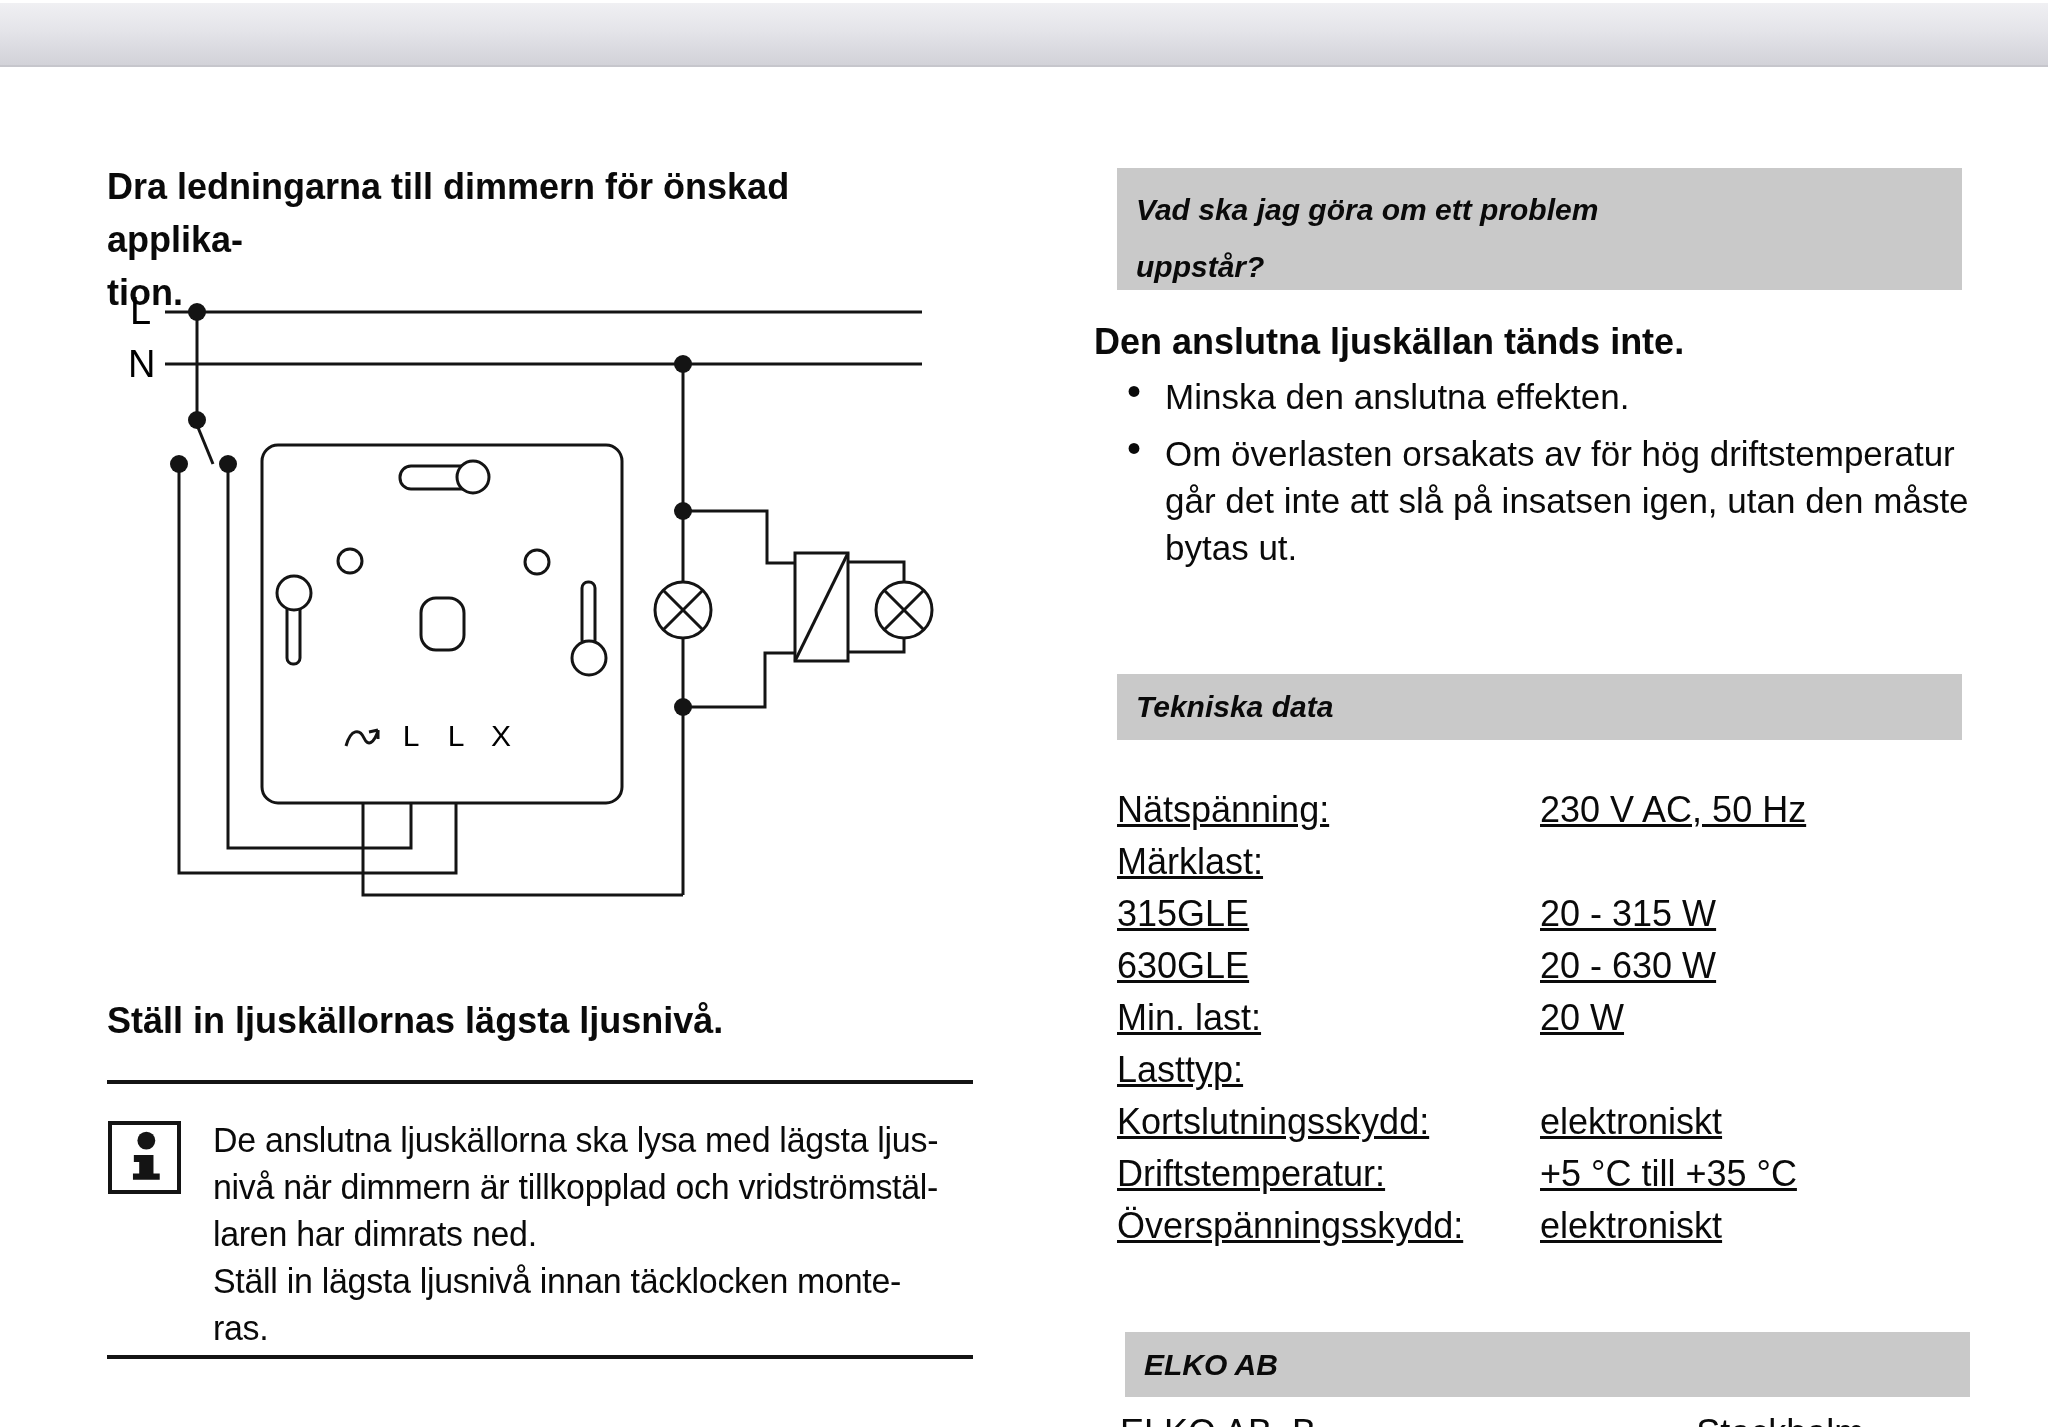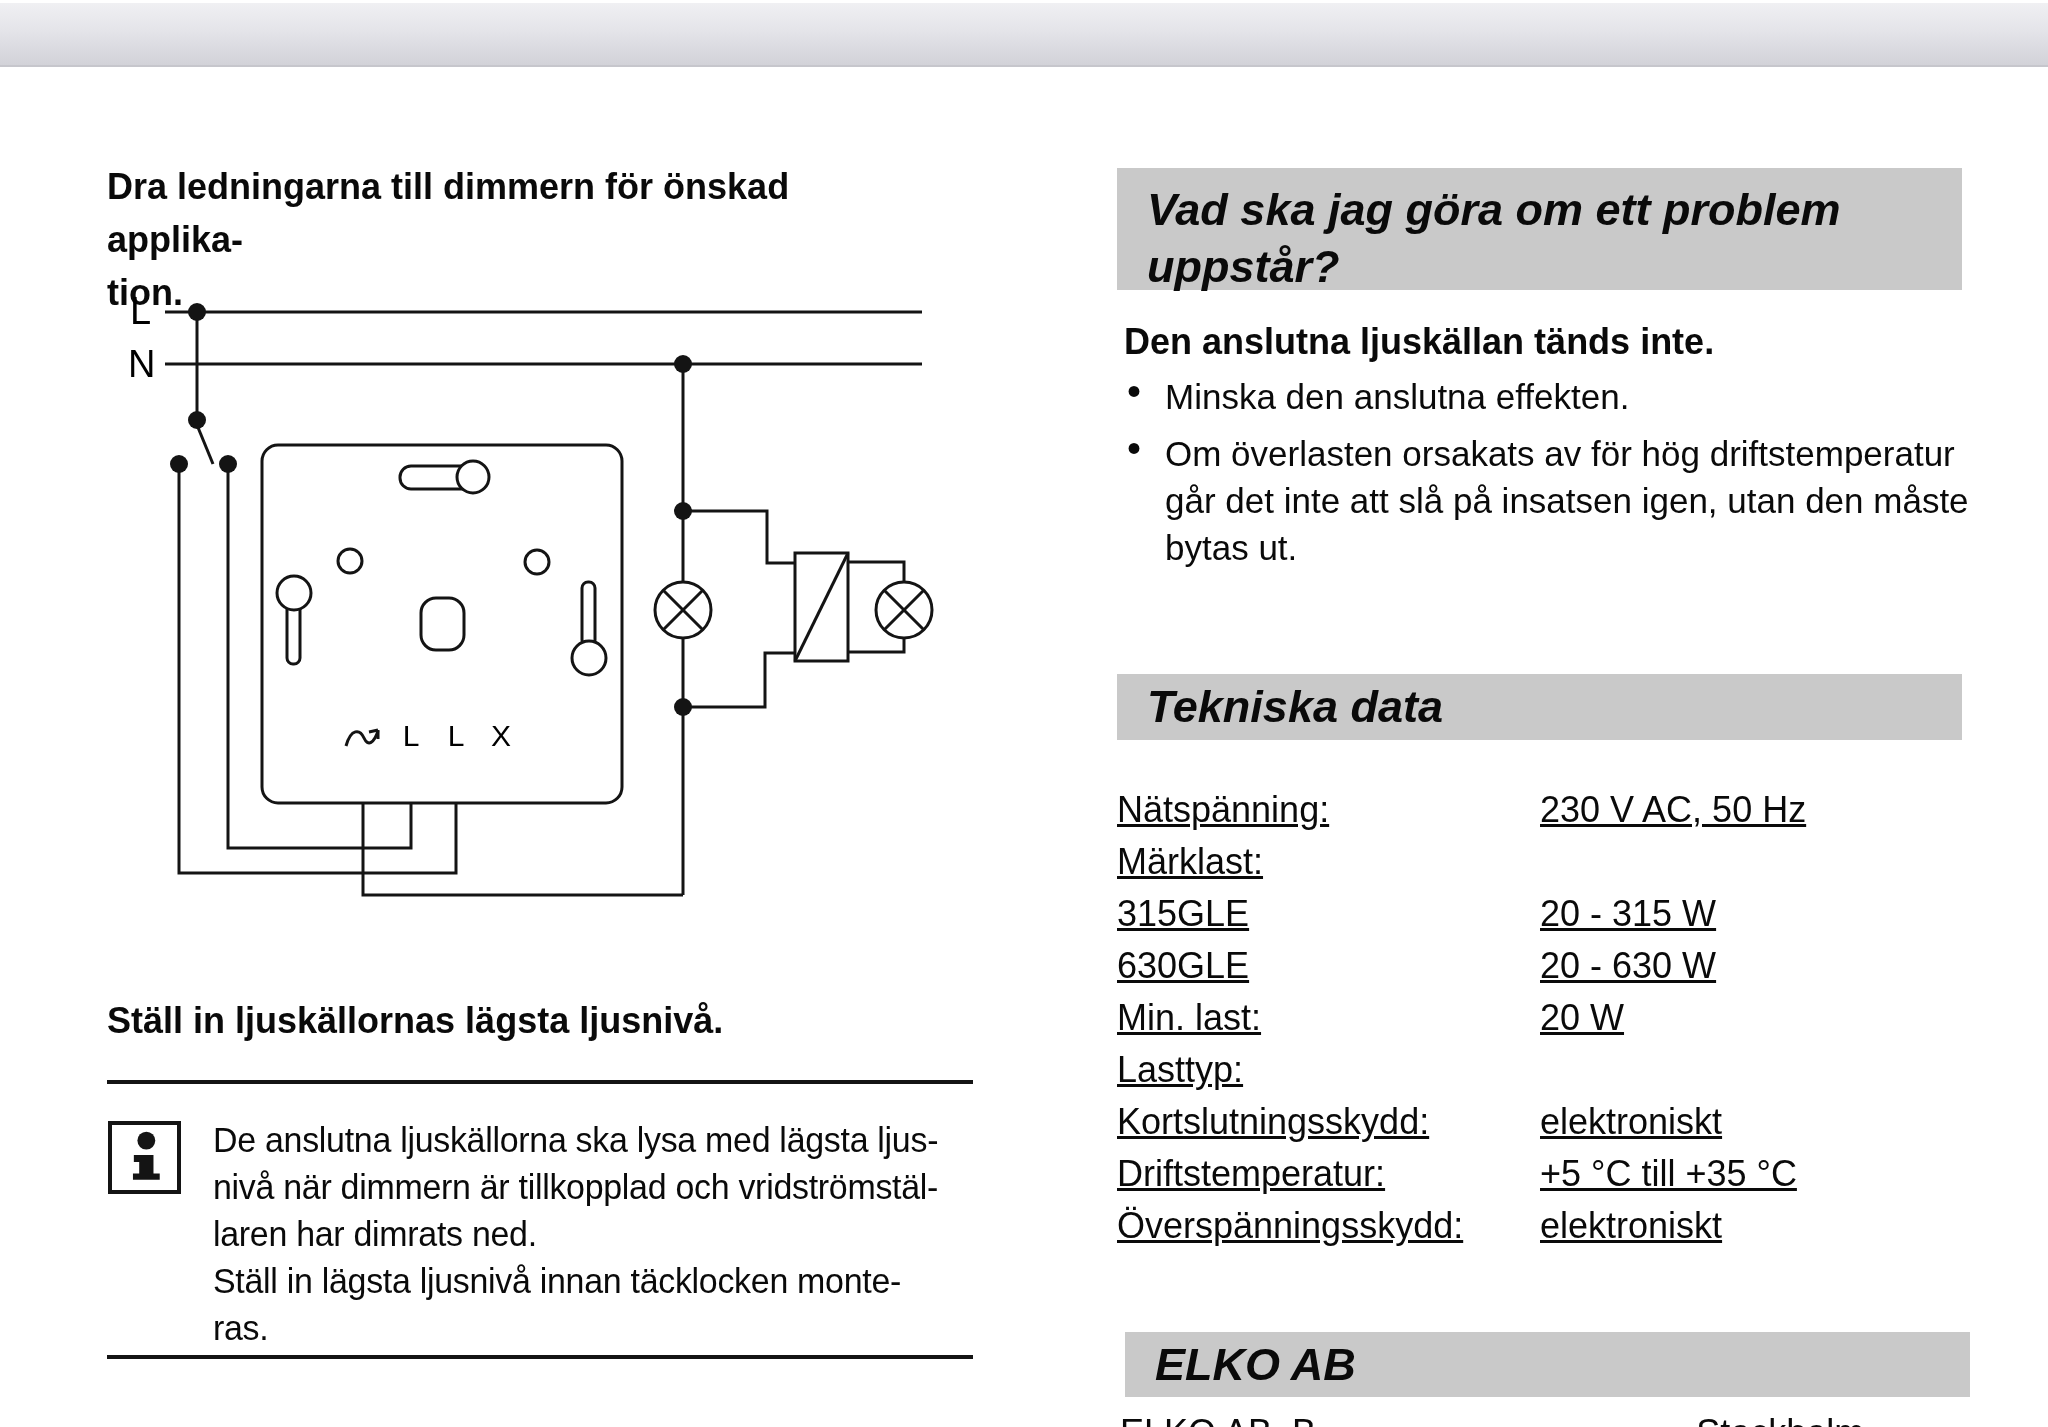--- a/index.html
+++ b/index.html
@@ -24,27 +24,27 @@
     display:flex;align-items:center;justify-content:center;
   }
   .note-text{
     left:213px;top:1116px;width:790px;
     font-size:35px;line-height:47px;white-space:pre-line;
     transform:scaleX(.97);transform-origin:left top;letter-spacing:-.3px;
   }
   
   .gray-hdr{
     left:1117px;width:845px;background:#c9c9c9;
-    font-style:italic;font-weight:bold;font-size:45px;
-    padding-left:30px;box-sizing:border-box;white-space:pre-line;
+    font-style:italic;font-weight:bold;font-size:30px;
+    padding-left:19px;box-sizing:border-box;white-space:pre-line;
   }
   .gray1{top:168px;height:122px;line-height:57px;padding-top:13px;}
   .gray2{top:674px;height:66px;line-height:66px;}
   .gray3{top:1332px;height:65px;line-height:65px;margin-left:8px;}
-  .p-bold{left:1124px;top:318px;font-weight:bold;font-size:36px;line-height:47px;}
+  .p-bold{left:1094px;top:318px;font-weight:bold;font-size:36px;line-height:47px;}
   .bullet{left:1117px;width:860px;}
   .bullet .dot{position:absolute;left:10px;top:-4px;font-size:40px;}
   .bullet .btext{display:block;margin-left:48px;font-size:35px;line-height:47px;white-space:pre-line;}
   .b1{top:373px;}
   .b2{top:430px;}
   .tbl{left:1117px;top:788px;width:866px;text-decoration:underline;}
   .trow{height:52px;font-size:36px;line-height:44px;display:flex;}
   .tlabel{width:423px;flex:none;}
   .tvalue{flex:1;}
   .footer-line{left:1120px;top:1412px;font-size:36px;white-space:pre;}

